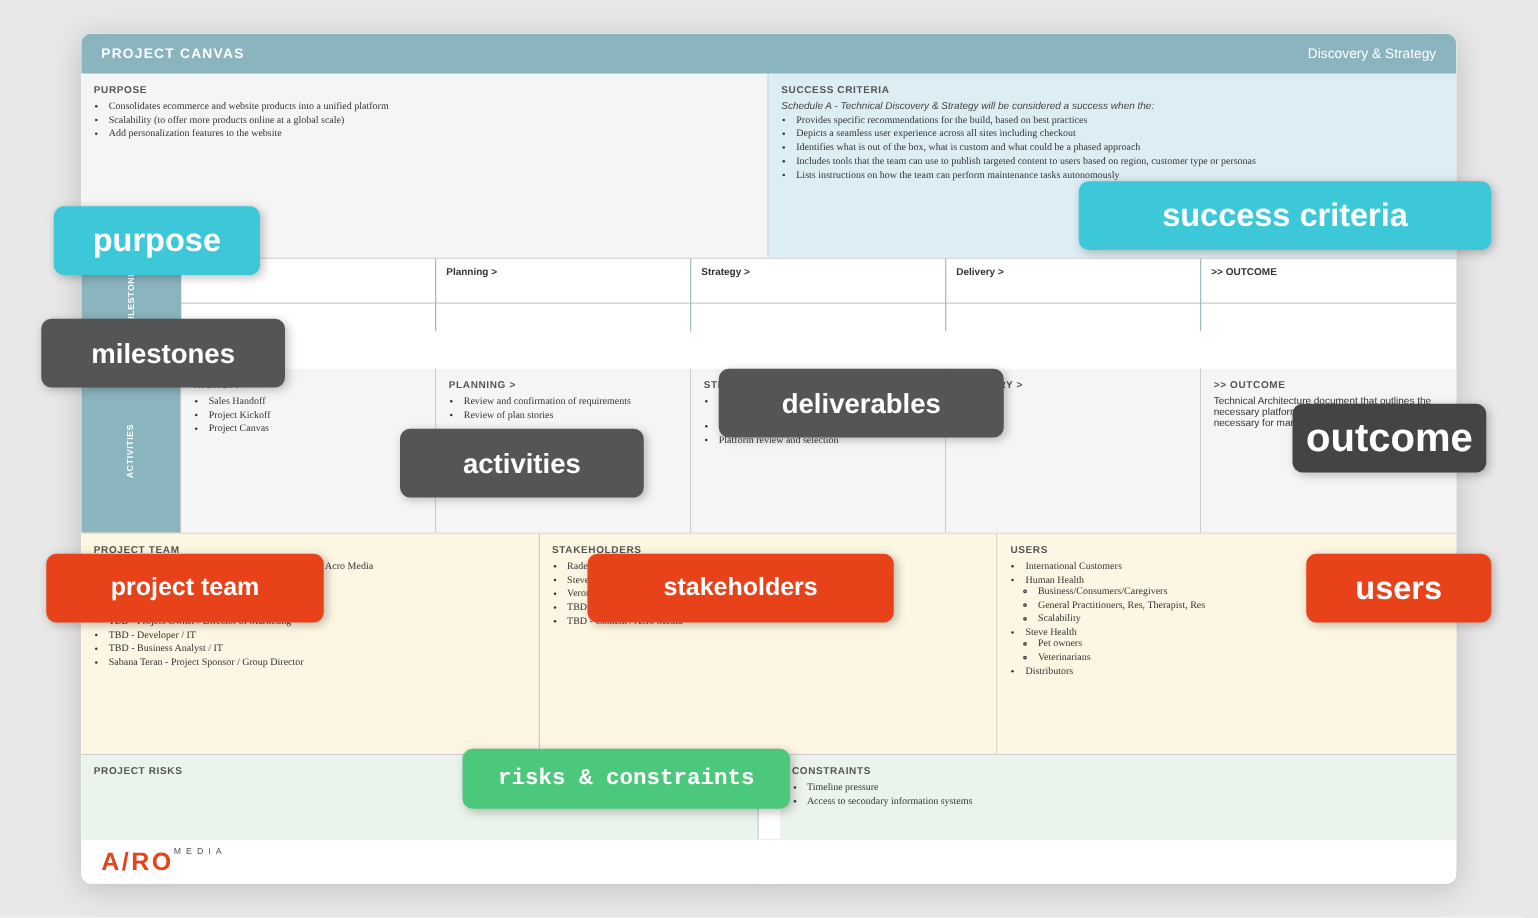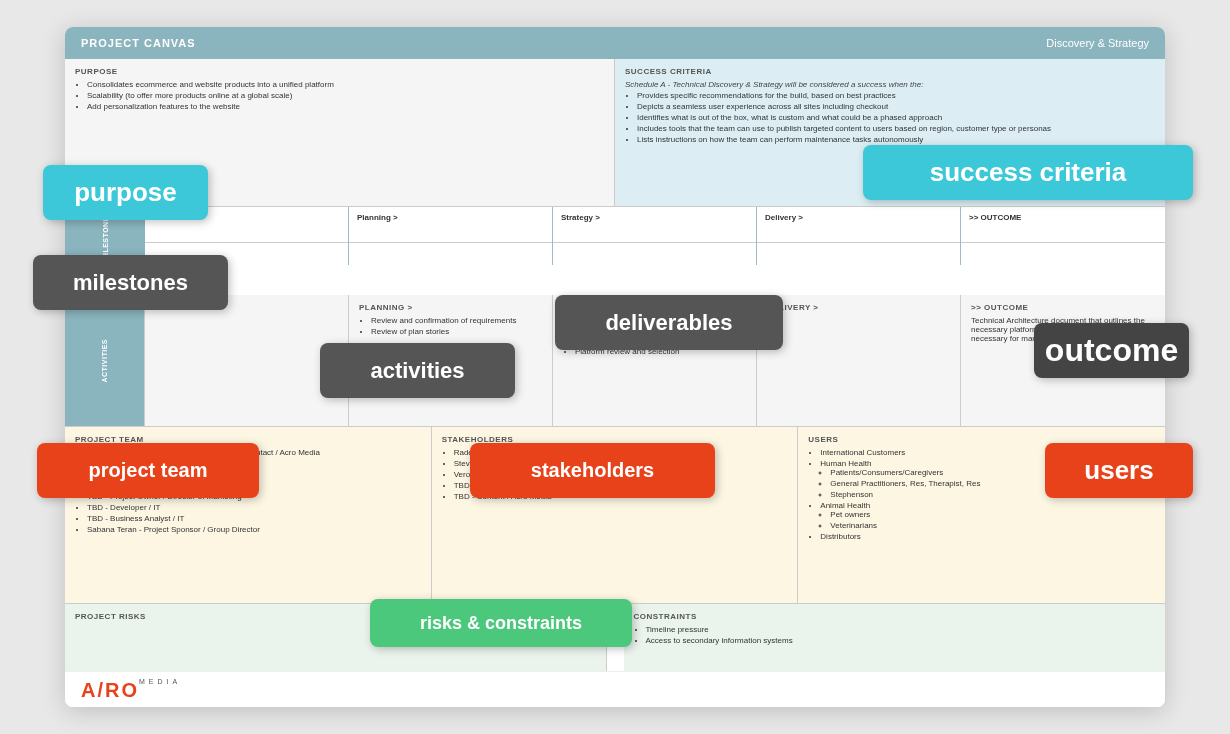--- a/index.html
+++ b/index.html
@@ -120,20 +120,21 @@
       font-style: italic;
       font-size: 8px;
       color: #444;
       margin-bottom: 3px;
     }
 
     .cell ul {
       padding-left: 12px;
       font-size: 8px;
       color: #333;
+      font-family: Liberation Serif, serif;
     }
     .cell ul li {
       margin-bottom: 2px;
     }
 
     .cell p {
       font-size: 8px;
       margin-bottom: 2px;
     }
 
@@ -309,20 +310,21 @@
       width: 145px;
       height: 58px;
       font-size: 28px;
     }
     .ann-risks {
       left: 300px;
       top: 575px;
       width: 260px;
       height: 48px;
       font-size: 20px;
+      font-family: Liberation Mono, monospace;
     }
 
     
     .row2-inner {
       width: 100%;
       height: 100%;
       display: grid;
       grid-template-columns: 80px 1fr 1fr 1fr 1fr 1fr;
     }
     .milestone-header {
@@ -404,20 +406,25 @@
 
         <div style="grid-column:1; background:#8ab4be; display:flex; align-items:center; justify-content:center; padding:4px; border-right:1px solid #ccc; max-width:80px;">
           <span style="font-size:7px; font-weight:bold; color:#fff; text-transform:uppercase; letter-spacing:0.5px; writing-mode:vertical-rl; transform:rotate(180deg);">ACTIVITIES</span>
         </div>
 
         <div class="row3" style="display: contents; grid-template-columns: 80px 1fr 1fr 1fr 1fr 1fr;">
           
           
           <div class="cell cell-activity">
             <div class="cell-title">Kickoff &gt;</div>
+            <ul>
+              <li>Sales Handoff</li>
+              <li>Project Kickoff</li>
+              <li>Project Canvas</li>
+            </ul>
           </div>
           <div class="cell cell-activity">
             <div class="cell-title">Planning &gt;</div>
             <ul>
               <li>Review and confirmation of requirements</li>
               <li>Review of plan stories</li>
             </ul>
           </div>
           <div class="cell cell-activity">
             <div class="cell-title">Strategy &gt;</div>
@@ -461,27 +468,27 @@
             <li>TBD - Content / Acro Media</li>
           </ul>
         </div>
         <div class="cell cell-users">
           <div class="cell-title">USERS</div>
           <ul>
             <li>International Customers</li>
             <li>
               <span>Human Health</span>
               <ul style="padding-left:10px; list-style-type:circle;">
-                <li>Patients/Consumers/Caregivers</li>
+                <li>Business/Consumers/Caregivers</li>
                 <li>General Practitioners, Res, Therapist, Res</li>
-                <li>Stephenson</li>
+                <li>Scalability</li>
               </ul>
             </li>
             <li>
-              <span>Animal Health</span>
+              <span>Steve Health</span>
               <ul style="padding-left:10px; list-style-type:circle;">
                 <li>Pet owners</li>
                 <li>Veterinarians</li>
               </ul>
             </li>
             <li>Distributors</li>
           </ul>
         </div>
       </div>
 
@@ -514,21 +521,21 @@
   </div>
 
   <div class="annotation annotation-cyan ann-success" style="position:absolute; right:-28px; top:118px; width:330px; height:55px; font-size:26px; border-radius:8px;">
     <span>success criteria</span>
   </div>
 
   <div class="annotation annotation-gray ann-milestones" style="position:absolute; left:-32px; top:228px; width:195px; height:55px; font-size:22px; border-radius:8px;">
     <span>milestones</span>
   </div>
 
-  <div class="annotation annotation-gray ann-deliverables" style="position:absolute; left:490px; top:268px; width:228px; height:55px; font-size:22px; border-radius:8px;">
+  <div class="annotation annotation-gray ann-deliverables" style="position:absolute; left:510px; top:268px; width:228px; height:55px; font-size:22px; border-radius:8px;">
     <span>deliverables</span>
   </div>
 
   <div class="annotation annotation-dark ann-outcome" style="position:absolute; right:-24px; top:296px; width:155px; height:55px; font-size:32px; border-radius:8px;justify-content:center;">
     <span>outcome</span>
   </div>
 
   <div class="annotation annotation-gray ann-activities" style="position:absolute; left:255px; top:316px; width:195px; height:55px; font-size:22px; border-radius:8px;">
     <span>activities</span>
   </div>

